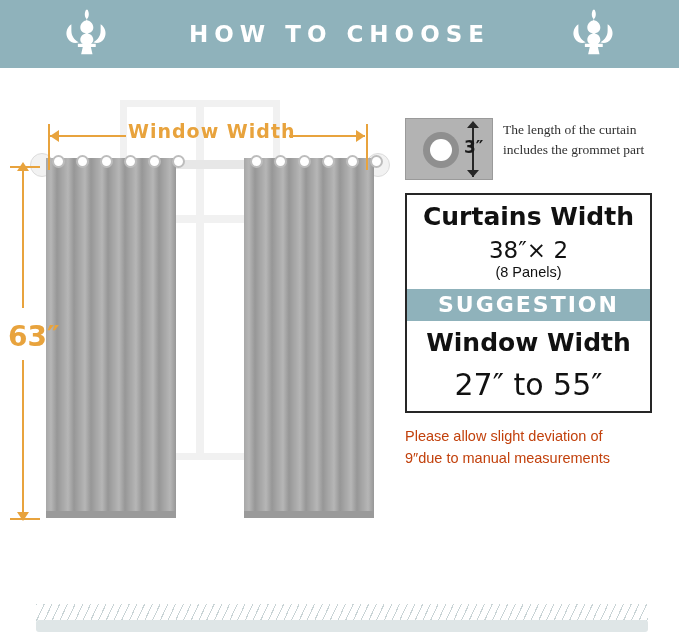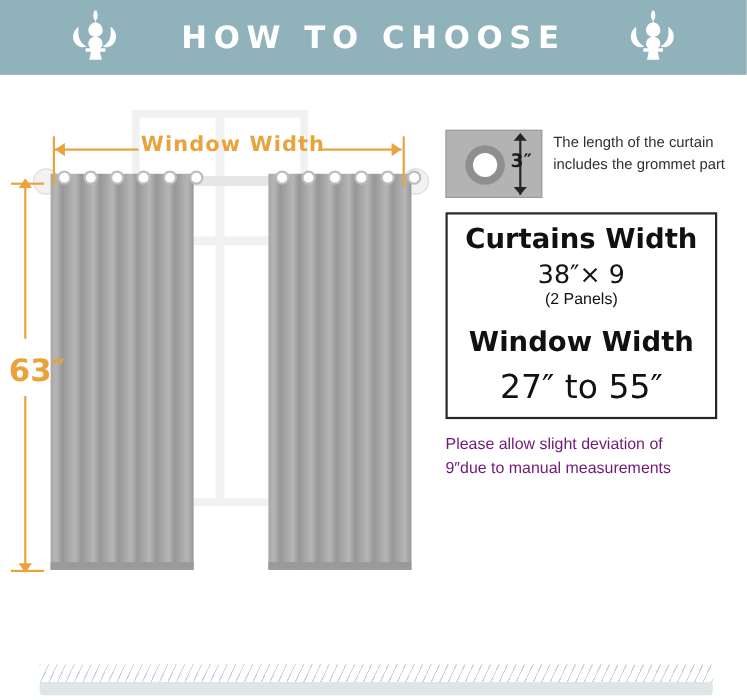--- a/index.html
+++ b/index.html
@@ -26,21 +26,21 @@
     width: 679px;
     height: 68px;
     background: #8fb2bb;
     display: flex;
     align-items: center;
     justify-content: center;
   }
   .banner-title {
     font-family: "DejaVu Sans", sans-serif;
     font-weight: bold;
-    font-size: 28px;
+    font-size: 23px;
     letter-spacing: 6px;
     color: #ffffff;
   }
   .fleur {
     position: absolute;
     top: 8px;
     width: 52px;
     height: 52px;
     color: #ffffff;
   }
@@ -289,20 +289,21 @@
     font-size: 17px;
     font-weight: bold;
     color: #1a1a1a;
     font-family: "DejaVu Sans", sans-serif;
   }
   .grommet-note-text {
     font-size: 13.5px;
     color: #303030;
     line-height: 1.45;
     padding-top: 2px;
+    font-family: Liberation Serif, serif;
   }
 
   .add-inch {
     margin-top: 14px;
     font-size: 14px;
     color: #262626;
   }
 
   .spec-card {
     margin-top: 13px;
@@ -346,21 +347,21 @@
   .spec-range {
     font-size: 30px;
     color: #111111;
     text-align: center;
     padding: 5px 0 9px 0;
     font-family: "DejaVu Sans", sans-serif;
   }
   .deviation {
     margin-top: 13px;
     font-size: 14.5px;
-    color: #701a75;
+    color: #c2410c;
     line-height: 1.5;
   }
 </style>
 </head>
 <body>
 
 <div id="page">
 
   <div class="banner">
     <svg class="fleur left" viewBox="0 0 64 64" fill="currentColor">
@@ -443,23 +444,24 @@
         <div class="dim-arrow-bot"></div>
         <div class="dim-text">3″</div>
       </div>
       <div class="grommet-note-text">The length of the curtain includes the grommet part</div>
     </div>
 
 
     <div class="spec-card">
       <div class="spec-row">
         <div class="spec-title">Curtains Width</div>
-        <div class="spec-value">38″× 9</div>
-        <div class="spec-sub">(2 Panels)</div>
+        <div class="spec-value">38″× 2</div>
+        <div class="spec-sub">(8 Panels)</div>
       </div>
+      <div class="spec-band">SUGGESTION</div>
       <div class="spec-row">
         <div class="spec-title">Window Width</div>
       </div>
       <div class="spec-range">27″ to 55″</div>
     </div>
 
     <div class="deviation">
       <div>Please allow slight deviation of</div>
       <div>9″due to manual measurements</div>
     </div>

